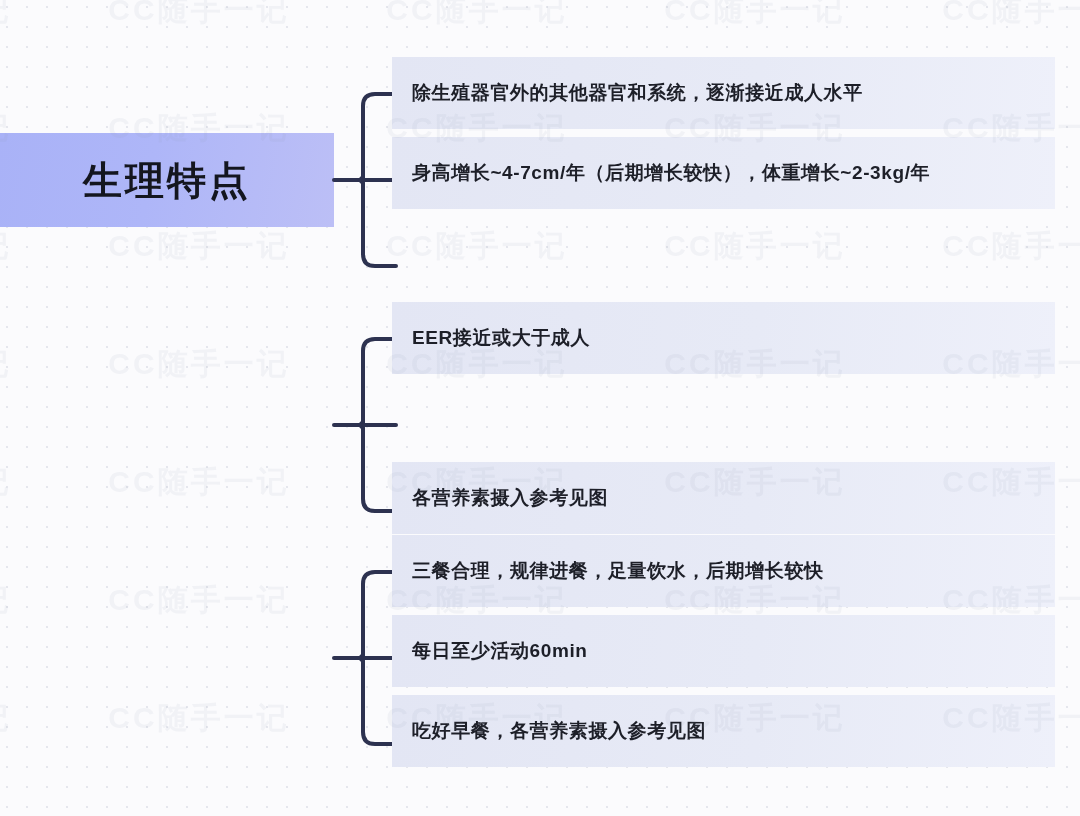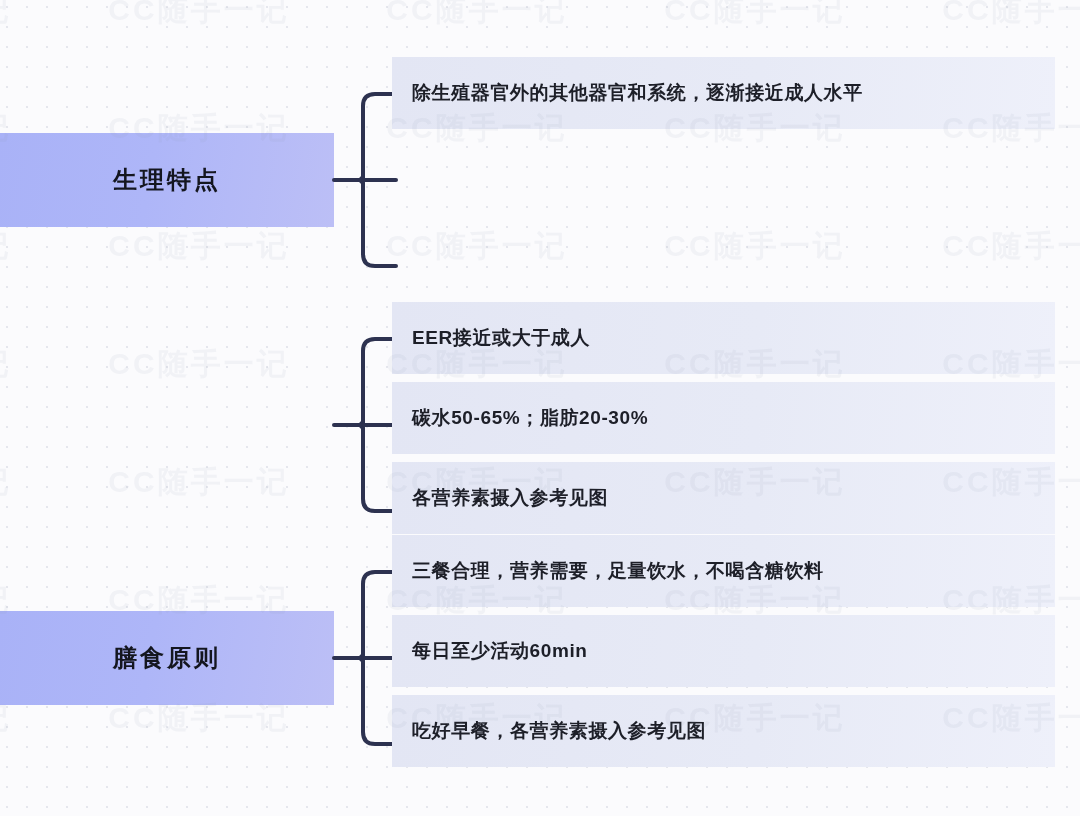--- a/index.html
+++ b/index.html
@@ -63,21 +63,21 @@
     left: 0;
     top: 78px;
     width: 334px;
     height: 94px;
     background: linear-gradient(100deg, #a9b2f7 0%, #aeb6f8 45%, #bcbff6 100%);
     display: flex;
     align-items: center;
     justify-content: center;
   }
   .node-label {
-    font-size: 24px;
+    font-size: 39px;
     font-weight: 700;
     color: #14161f;
     letter-spacing: 3px;
     line-height: 1;
   }
 
   
   .connector {
     position: absolute;
     left: 330px;
@@ -126,60 +126,57 @@
         <path d="M4,125 L30,125"></path>
         <path d="M30,125 L33,122 L33,51 Q33,39 45,39 L66,39"></path>
         <path d="M30,125 L33,128 L33,199 Q33,211 45,211 L66,211"></path>
         <path d="M33,125 L66,125"></path>
       </g>
     </svg>
 
     <div class="leaf leaf-0">
       <span class="leaf-text">除生殖器官外的其他器官和系统，逐渐接近成人水平</span>
     </div>
+    <div class="leaf leaf-1">
+      <span class="leaf-text">身高增长~4-7cm/年（后期增长较快），体重增长~2-3kg/年</span>
+    </div>
   </div>
 
   <div class="branch" id="branch-1">
 
     <svg class="connector" viewBox="0 0 70 238">
       <g fill="none" stroke="#2d3250" stroke-width="4" stroke-linecap="round">
         <path d="M4,125 L30,125"></path>
         <path d="M30,125 L33,122 L33,51 Q33,39 45,39 L66,39"></path>
         <path d="M30,125 L33,128 L33,199 Q33,211 45,211 L66,211"></path>
         <path d="M33,125 L66,125"></path>
       </g>
     </svg>
 
     <div class="leaf leaf-0">
       <span class="leaf-text">EER接近或大于成人</span>
     </div>
-    <div class="leaf leaf-1">
-      <span class="leaf-text">碳水50-65%；脂肪20-30%</span>
-    </div>
     <div class="leaf leaf-2">
       <span class="leaf-text">各营养素摄入参考见图</span>
     </div>
   </div>
 
   <div class="branch" id="branch-2">
-    <div class="node-box">
-      <span class="node-label">膳食原则</span>
-    </div>
 
     <svg class="connector" viewBox="0 0 70 238">
       <g fill="none" stroke="#2d3250" stroke-width="4" stroke-linecap="round">
         <path d="M4,125 L30,125"></path>
         <path d="M30,125 L33,122 L33,51 Q33,39 45,39 L66,39"></path>
         <path d="M30,125 L33,128 L33,199 Q33,211 45,211 L66,211"></path>
         <path d="M33,125 L66,125"></path>
       </g>
     </svg>
 
     <div class="leaf leaf-0">
-      <span class="leaf-text">三餐合理，营养需要，足量饮水，不喝含糖饮料</span>
+      <span class="leaf-text">三餐合理，规律进餐，足量饮水，后期增长较快</span>
     </div>
     <div class="leaf leaf-1">
       <span class="leaf-text">每日至少活动60min</span>
     </div>
     <div class="leaf leaf-2">
       <span class="leaf-text">吃好早餐，各营养素摄入参考见图</span>
     </div>
   </div>
 
   <div id="watermark-layer">

